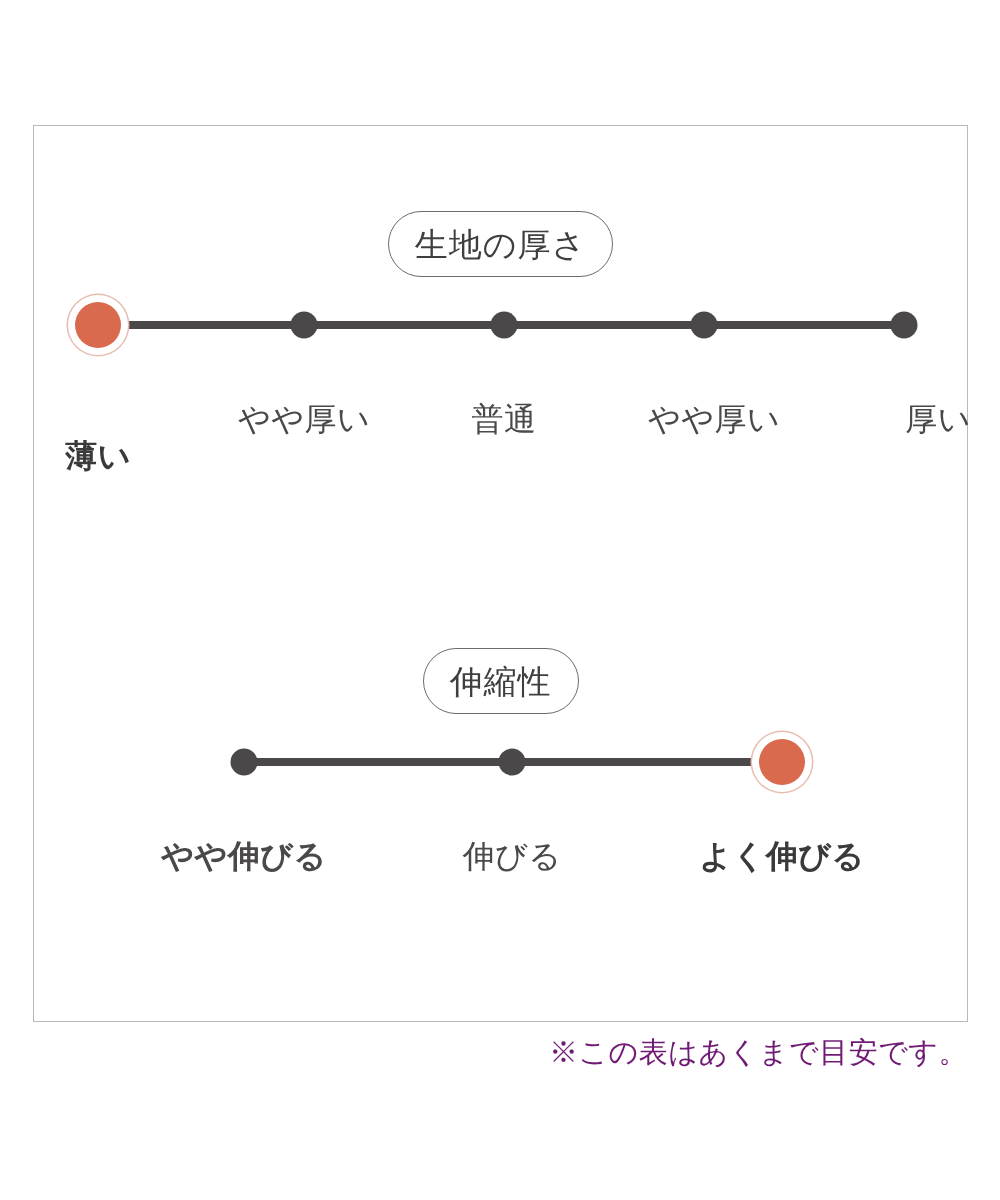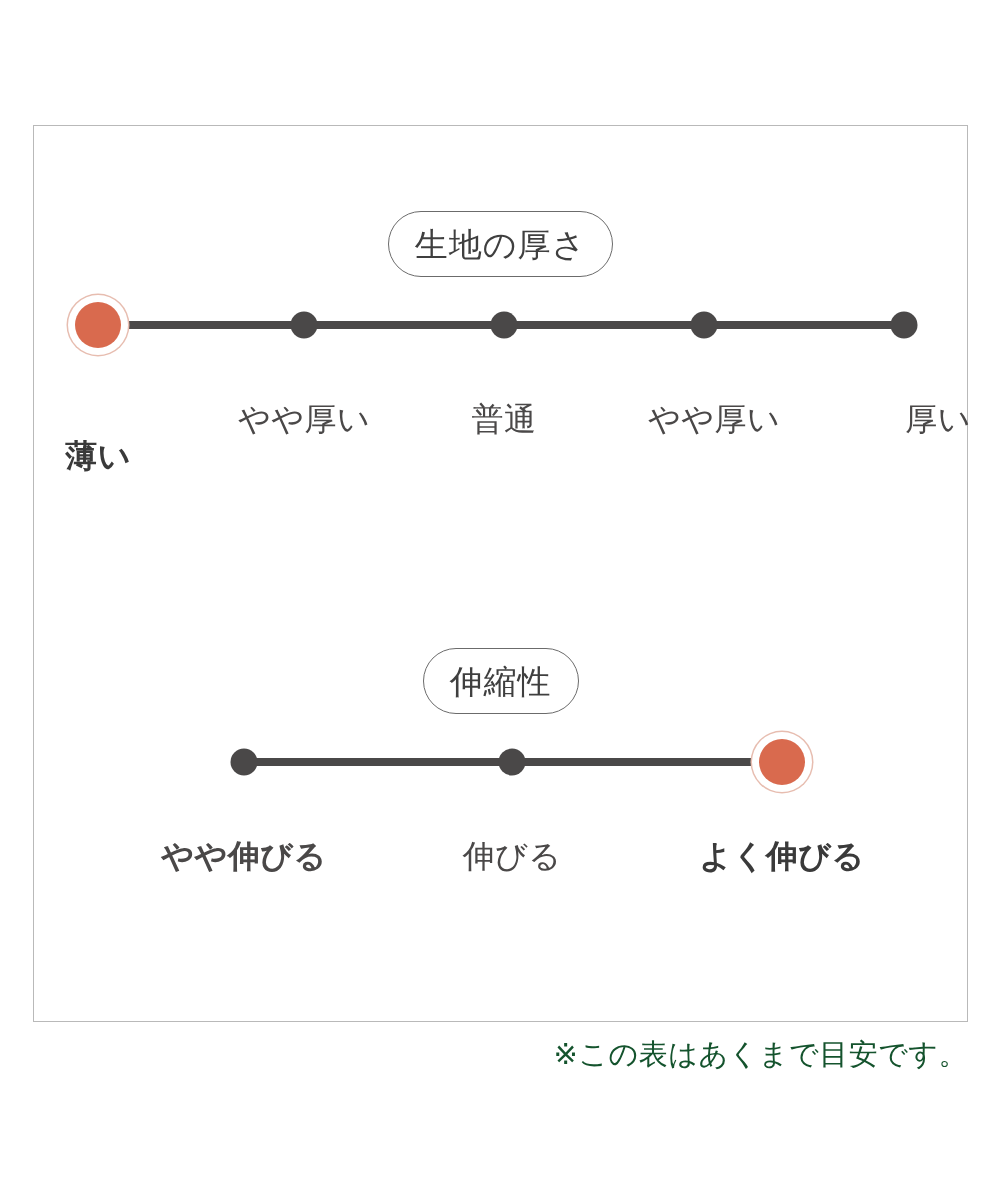--- a/index.html
+++ b/index.html
@@ -101,22 +101,23 @@
   }
 
   
   #footnote {
     position: absolute;
     right: 32px;
     top: 1040px;
     font-size: 29px;
     line-height: 1;
     letter-spacing: 0.5px;
-    color: #14532d;
+    color: #701a75;
     white-space: nowrap;
+    font-family: Liberation Mono, monospace;
   }
 </style>
 </head>
 <body>
 
 <div id="spec-card">
 
   <div class="section" id="section-thickness">
     <div class="pill-row" style="margin-top:85px;">
       <div class="pill">生地の厚さ</div>

